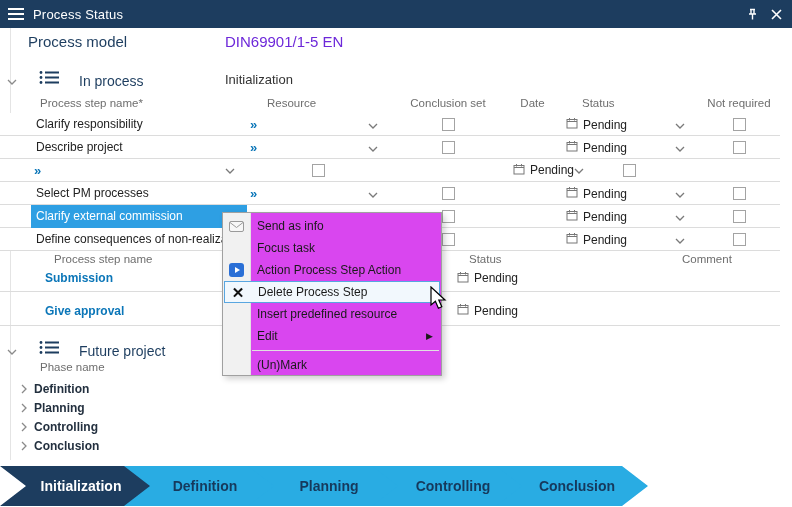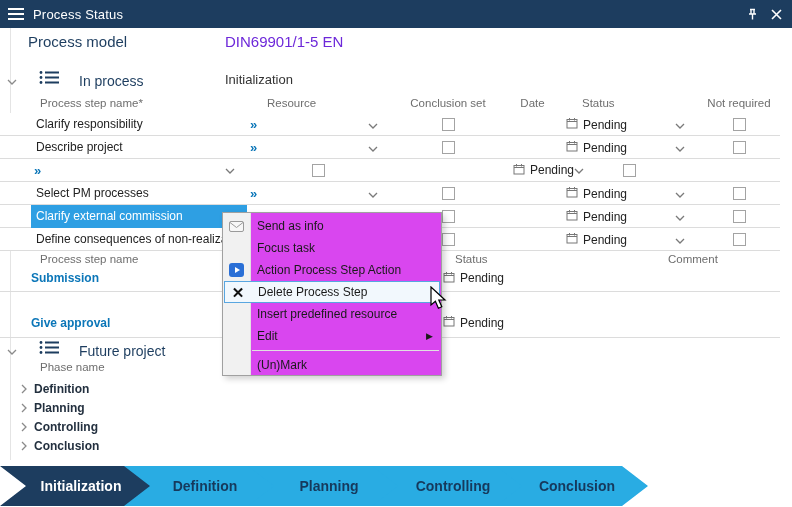--- a/index.html
+++ b/index.html
@@ -44,31 +44,31 @@
   .res-glyph { color:#0b76b8; font-weight:bold; font-size:13px; cursor:pointer; }
   .chev { color:#7a7a7a; }
   .c-check, .c-nr { display:flex; justify-content:center; }
   .checkbox { width:13px; height:13px; border:1px solid #a3a3a3; background:#fff; cursor:pointer; }
   .c-status { display:flex; align-items:center; padding-left:7px; padding-right:14px; }
   .c-status .stxt { margin-left:5px; flex:1; }
   .cal { flex:0 0 auto; }
 
   
   .sub-grid { position:absolute; left:0; width:780px; display:grid;
-    grid-template-columns:409px 200px 140px; padding-left:31px; align-items:center; }
+    grid-template-columns:409px 200px 140px; padding-left:45px; align-items:center; }
   .sub-head { top:251px; height:16px; font-size:11.5px; color:#6e6e6e; }
   .sub-head .sh-name { padding-left:9px; }
   .sub-head .sh-status { padding-left:15px; }
   .sub-head .sh-comment { padding-left:28px; }
   .sub-row { height:27px; border-bottom:1px solid #dcdcdc; font-size:12px; }
   .sub-row .s-name { font-weight:bold; color:#0b76b8; cursor:pointer; }
   .sub-row .s-status { display:flex; align-items:center; padding-left:3px; }
   .sub-row .s-status .stxt { margin-left:5px; }
   .r-submission { top:265px; }
-  .r-approval { top:308px; height:30px; }
+  .r-approval { top:296px; height:30px; }
 
   
   .sec2 { left:7px; top:340px; }
   .phase-name-h { position:absolute; left:40px; top:361px; font-size:11.5px; color:#6e6e6e; }
   .tree { position:absolute; left:0; top:379px; }
   .tree-item { display:flex; align-items:center; height:19px; padding-left:21px; cursor:pointer; }
   .tree-caret { color:#8a8a8a; margin-right:7px; }
   .tree-label { font-weight:bold; font-size:12px; color:#23303f; }
 
   

